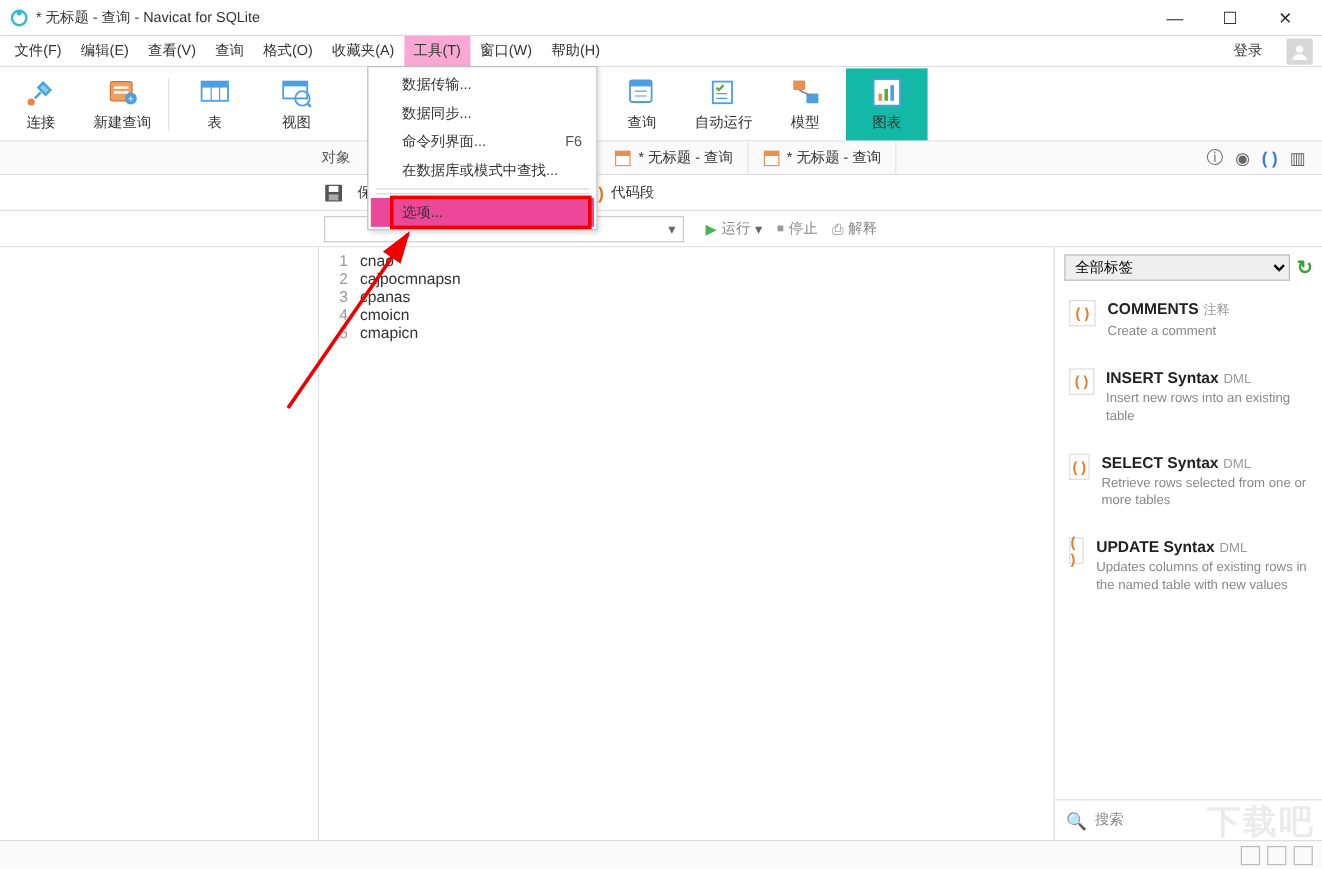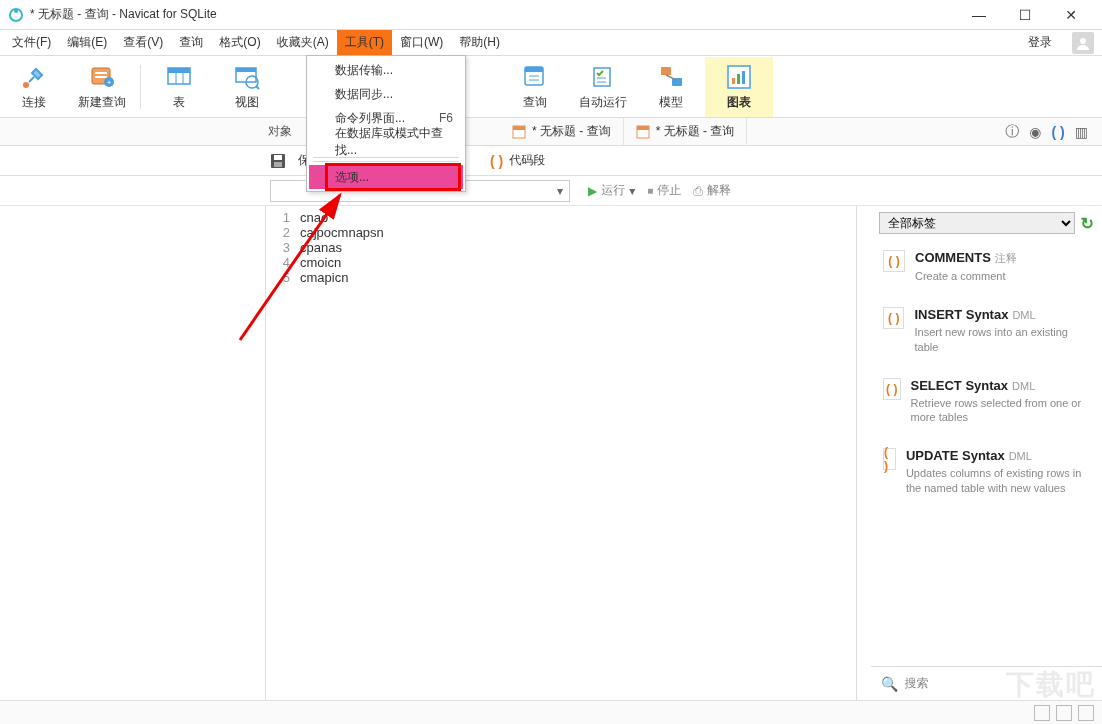--- a/index.html
+++ b/index.html
@@ -8,34 +8,34 @@
 
 .title-bar { height: 30px; display: flex; align-items: center; padding: 0 8px; background: #fff; border-bottom: 1px solid #ddd; justify-content: center; }
 .title-bar .app-icon { width: 16px; height: 16px; margin-right: 6px; display: inline-flex; }
 .title-bar .title-text { font-size: 12px; color: #333; }
 .title-bar .win-ctrls { margin-left: auto; display: flex; }
 .title-bar .win-ctrls .ctrl { width: 46px; height: 30px; display: flex; align-items: center; justify-content: center; font-size: 14px; color: #333; }
 
 
 .menu-bar { height: 26px; display: flex; align-items: center; padding: 0 4px; background: #fff; border-bottom: 1px solid #ddd; }
 .menu-bar .menu-item { padding: 4px 8px; font-size: 12px; }
-.menu-bar .menu-item.open { background: #f97316; }
+.menu-bar .menu-item.open { background: #f9a8d4; }
 .menu-bar .login { margin-left: auto; display:flex; align-items:center; gap:20px; padding-right:4px;}
 .menu-bar .login .avatar { width:22px; height:22px; background:#d8d8d8; border-radius:2px; display:flex; align-items:center; justify-content:center;}
 
 
 .toolbar { height: 62px; display: flex; align-items: center; background: #fff; border-bottom: 1px solid #ddd; }
 .tool-btn { width: 68px; height: 60px; display: flex; flex-direction: column; align-items: center; justify-content: center; gap: 2px;}
-.tool-btn.active { background: #fef9c3; font-weight: bold; }
+.tool-btn.active { background: #14b8a6; }
 .tool-btn .tico { width: 30px; height: 30px; display: flex; align-items: center; justify-content: center; }
 .tool-btn .tlabel { font-size: 12px; color: #333; text-align: center; }
 .tool-sep { width: 1px; height: 44px; background: #e0e0e0; margin: 0 4px; }
 
 
-.dropdown { position: absolute; left: 306px; top: 55px; width: 160px; background: #fff; border: 1px solid #bcbcbc; box-shadow: 2px 2px 4px rgba(0,0,0,0.15); z-index: 100; padding:2px;}
+.dropdown { position: absolute; left: 306px; top: 55px; width: 192px; background: #fff; border: 1px solid #bcbcbc; box-shadow: 2px 2px 4px rgba(0,0,0,0.15); z-index: 100; padding:2px;}
 .dropdown .ditem { display:flex; align-items:center; height: 24px; padding: 0 10px 0 26px; font-size: 12px; position: relative; }
 .dropdown .ditem .shortcut { margin-left: auto; color: #555; }
 .dropdown .dsep { height: 1px; background: #d8d8d8; margin: 3px 4px; }
 .dropdown .ditem.highlight { background: #ec4899; }
 .dropdown .red-box { position: absolute; left: 16px; right: 2px; top: -2px; bottom: -2px; border: 3px solid #e00; pointer-events: none; }
 
 
 .tabs-row { height: 28px; display: flex; align-items: center; background: #fafafa; border-bottom: 1px solid #ddd; padding-left: 270px; position: relative;}
 .tabs-row .obj-label { position: absolute; left: 268px; font-size:12px; color:#555;}
 .tab { display: flex; align-items: center; gap: 6px; height: 28px; padding: 0 12px; font-size: 12px; border-right: 1px solid #e4e4e4; color:#333;}
@@ -56,21 +56,21 @@
 .subtoolbar2 .run-group { margin-left:12px; display:flex; align-items:center; gap:4px; color:#888; font-size:12px;}
 .subtoolbar2 .tri { color:#4caf50; font-size:12px;}
 .subtoolbar2 .sq { color:#999; font-size:10px;}
 
 
 .main-area { display:flex; height: calc(724px - 30px - 26px - 62px - 28px - 30px - 30px - 24px); }
 .left-gutter { width:266px; border-right:1px solid #ddd; }
 .editor { flex:1; background:#fff; padding:4px 0; font-family:Consolas,monospace; font-size:13px; color:#333; }
 .editor .line { display:flex; }
 .editor .ln { width:34px; text-align:right; color:#999; padding-right:10px; user-select:none;}
-.right-panel { width:246px; border-left:1px solid #ddd; display:flex; flex-direction:column;padding-left:14px; }
+.right-panel { width:224px; border-left:1px solid #ddd; display:flex; flex-direction:column; }
 .right-panel .filter-row { padding:6px 8px; display:flex; align-items:center; gap:6px;}
 .right-panel .filter-row select { flex:1; height:22px; border:1px solid #bbb; font-size:12px; padding:0 4px;}
 .right-panel .refresh-ico { color:#3aa03a; font-size:16px; font-weight:bold;}
 .snippets { flex:1; overflow:auto;}
 .snip { display:flex; gap:10px; padding:10px 12px 14px 12px; }
 .snip .snico { width:22px; height:22px; border:1px solid #ddd; display:flex; align-items:center; justify-content:center; font-weight:bold; font-size:12px;}
 .snip .snbody .title { font-size:13px; font-weight:bold; color:#222; display:inline;}
 .snip .snbody .tag { font-size:11px; color:#999; margin-left:4px;}
 .snip .snbody .desc { font-size:11px; color:#888; margin-top:3px; line-height:1.3;}
 .search-row { height:34px; border-top:1px solid #ddd; display:flex; align-items:center; gap:6px; padding:0 10px; color:#888;}

